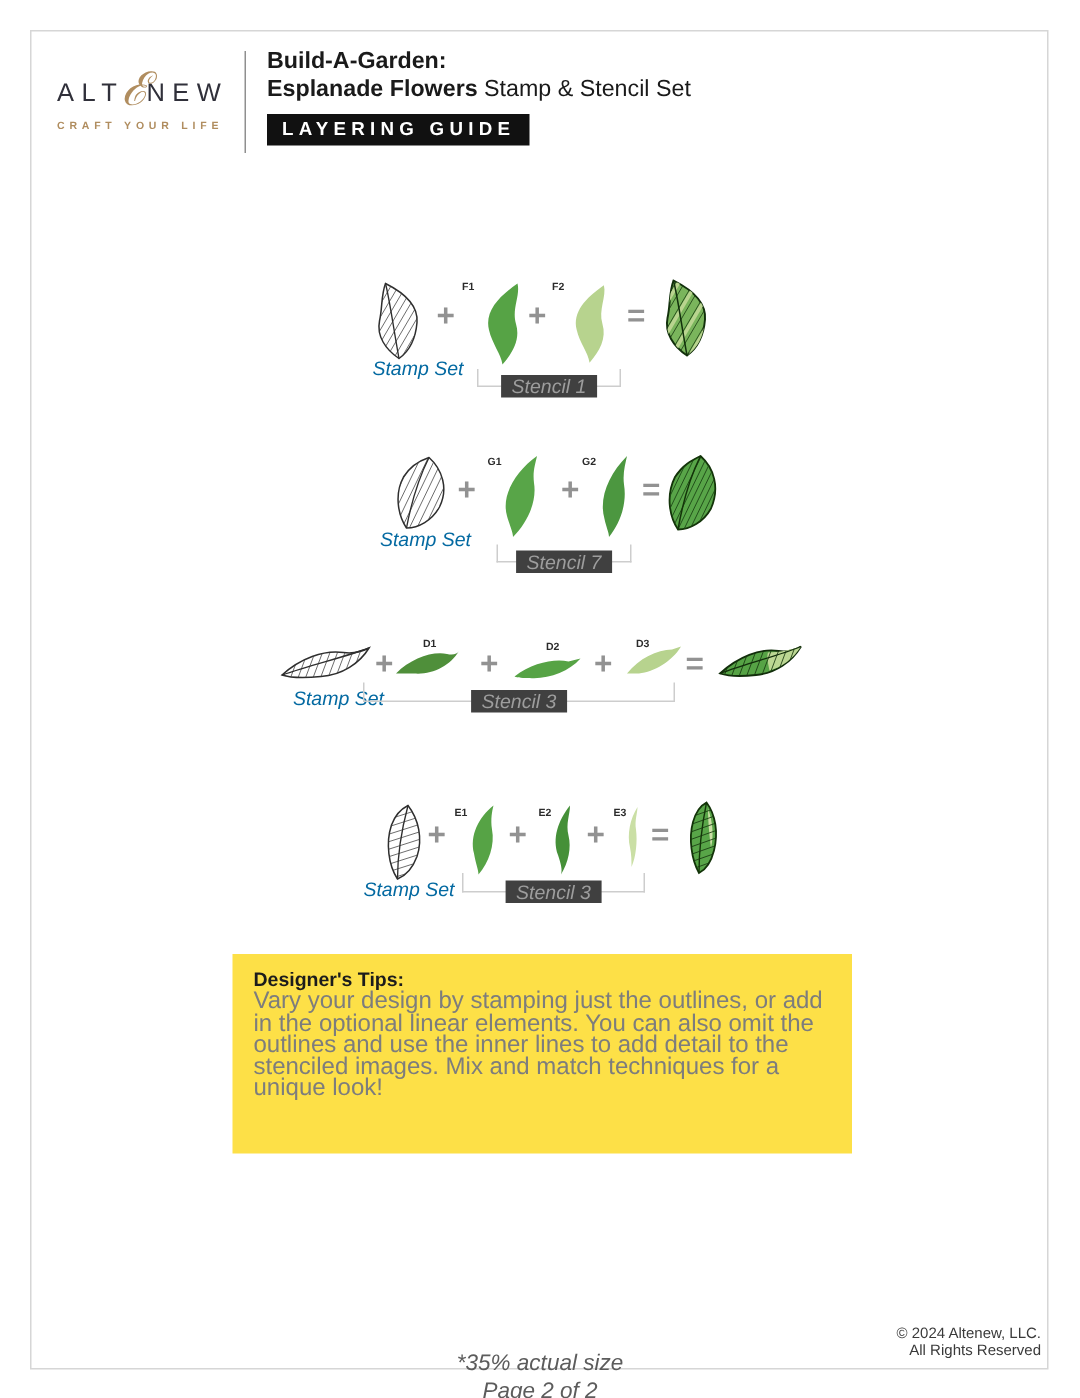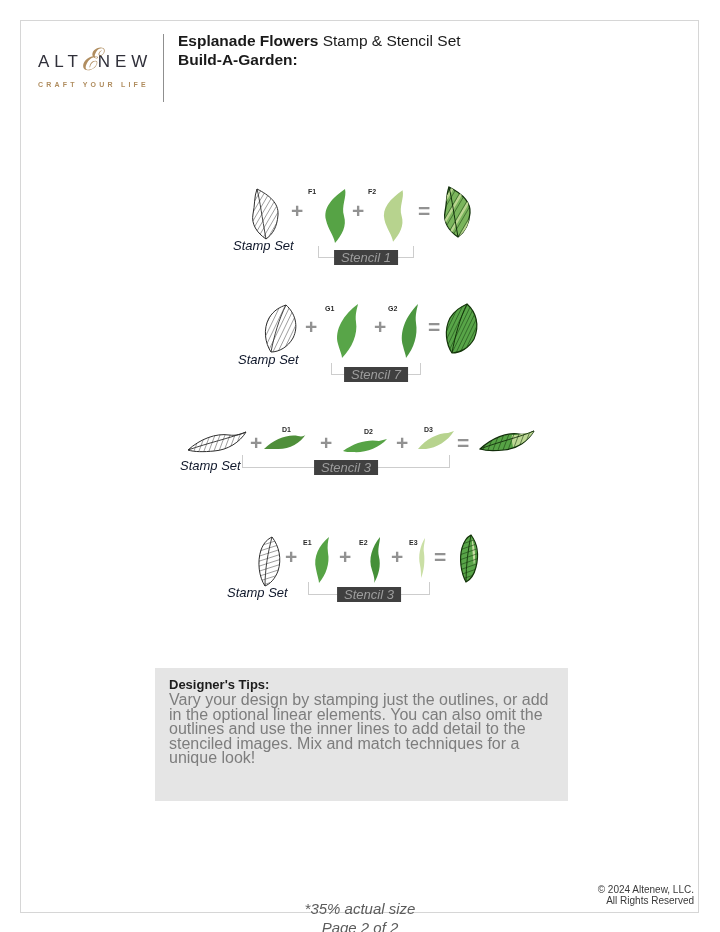--- a/index.html
+++ b/index.html
@@ -15,48 +15,49 @@
   .logo-block{left:38px;top:34px;width:122px;}
   .logo-row{font-size:17px;letter-spacing:5px;color:#30303a;white-space:nowrap;}
   .logo-script{font-family:"DejaVu Serif",serif;font-style:italic;font-size:31px;color:#b08d5f;position:relative;top:3px;margin:0 -2px;letter-spacing:0;}
   .logo-tagline{margin-top:5px;font-size:7px;font-weight:bold;letter-spacing:3.2px;color:#b08d5f;white-space:nowrap;}
   .header-divider{left:163px;top:34px;width:1px;height:68px;background:#8f8f8f;}
   .title-block{left:178px;top:31px;}
   .title-line{font-size:15.5px;font-weight:bold;color:#1a1a1a;line-height:19px;white-space:nowrap;}
   .title-rest{font-weight:normal;}
   .badge{display:inline-block;margin-top:7px;background:#111;color:#fff;font-size:12.5px;font-weight:bold;letter-spacing:3.5px;padding:3px 9px 4px 10px;white-space:nowrap;}
   
-  .gray-ital{font-style:italic;color:#0f172a;font-size:13px;text-align:left;white-space:nowrap;}
+  .gray-ital{font-style:italic;color:#0369a1;font-size:13px;text-align:right;white-space:nowrap;}
   .op{font-size:21px;font-weight:600;color:#929292;line-height:21px;}
   .piece-label{font-size:7px;font-weight:bold;color:#2b2b2b;white-space:nowrap;}
   .bracket{border-left:1px solid #cdcdcd;border-right:1px solid #cdcdcd;border-bottom:1px solid #cdcdcd;}
   .bracket-label{position:absolute;left:50%;bottom:-8px;transform:translateX(-50%);background:#404040;padding:0 7px;font-style:italic;color:#9d9d9d;font-size:13px;white-space:nowrap;}
   svg{display:block;overflow:visible;}
   
-  .tips-box{left:155px;top:668px;width:413px;height:133px;background:#e5e5e5;box-sizing:border-box;padding:9px 14px;}
+  .tips-box{left:155px;top:636px;width:413px;height:133px;background:#fde047;box-sizing:border-box;padding:9px 14px;}
   .tips-heading{font-size:13px;font-weight:bold;color:#1c1c1c;margin:0 0 1px 0;}
   .tips-para{font-size:16px;color:#7d7d7d;line-height:14.5px;margin:0;}
   .tips-para + .tips-para{margin-top:14px;}
   
   .footer-center{left:250px;top:865px;width:220px;text-align:center;font-style:italic;color:#5c5c5c;font-size:15px;line-height:19px;margin-top:34px;}
   .footer-copy{right:26px;top:884px;text-align:right;font-size:10px;color:#3a3a3a;line-height:11px;}
 </style>
 </head>
 <body>
 
 <div class="abs page-frame"></div>
 
 <div class="abs logo-block">
   <div class="logo-row"><span>ALT</span><span class="logo-script">ℰ</span><span>NEW</span></div>
   <div class="logo-tagline">CRAFT YOUR LIFE</div>
 </div>
 <div class="abs header-divider"></div>
 <div class="abs title-block">
+  <div class="title-line">Build-A-Garden:</div>
   <div class="title-line"><span>Esplanade Flowers</span><span class="title-rest"> Stamp &amp; Stencil Set</span></div>
-  <div class="title-line">Build-A-Garden:</div>
+  <div class="badge">LAYERING GUIDE</div>
 </div>
 
 <svg class="abs" style="left:243px;top:187px" width="44" height="54" viewBox="0 0 44 54">
   <defs>
       <clipPath id="cp1">
         <path d="M14 2 C26 8 36 16 35 28 C34 40 30 47 23 52 C14 46 8 37 10 27 C12 18 11 10 14 2 Z"></path>
       </clipPath>
     </defs>
   <path d="M14 2 C26 8 36 16 35 28 C34 40 30 47 23 52 C14 46 8 37 10 27 C12 18 11 10 14 2 Z" fill="#fff" stroke="#2e2e2e" stroke-width="1"></path>
   <g clip-path="url(#cp1)">

